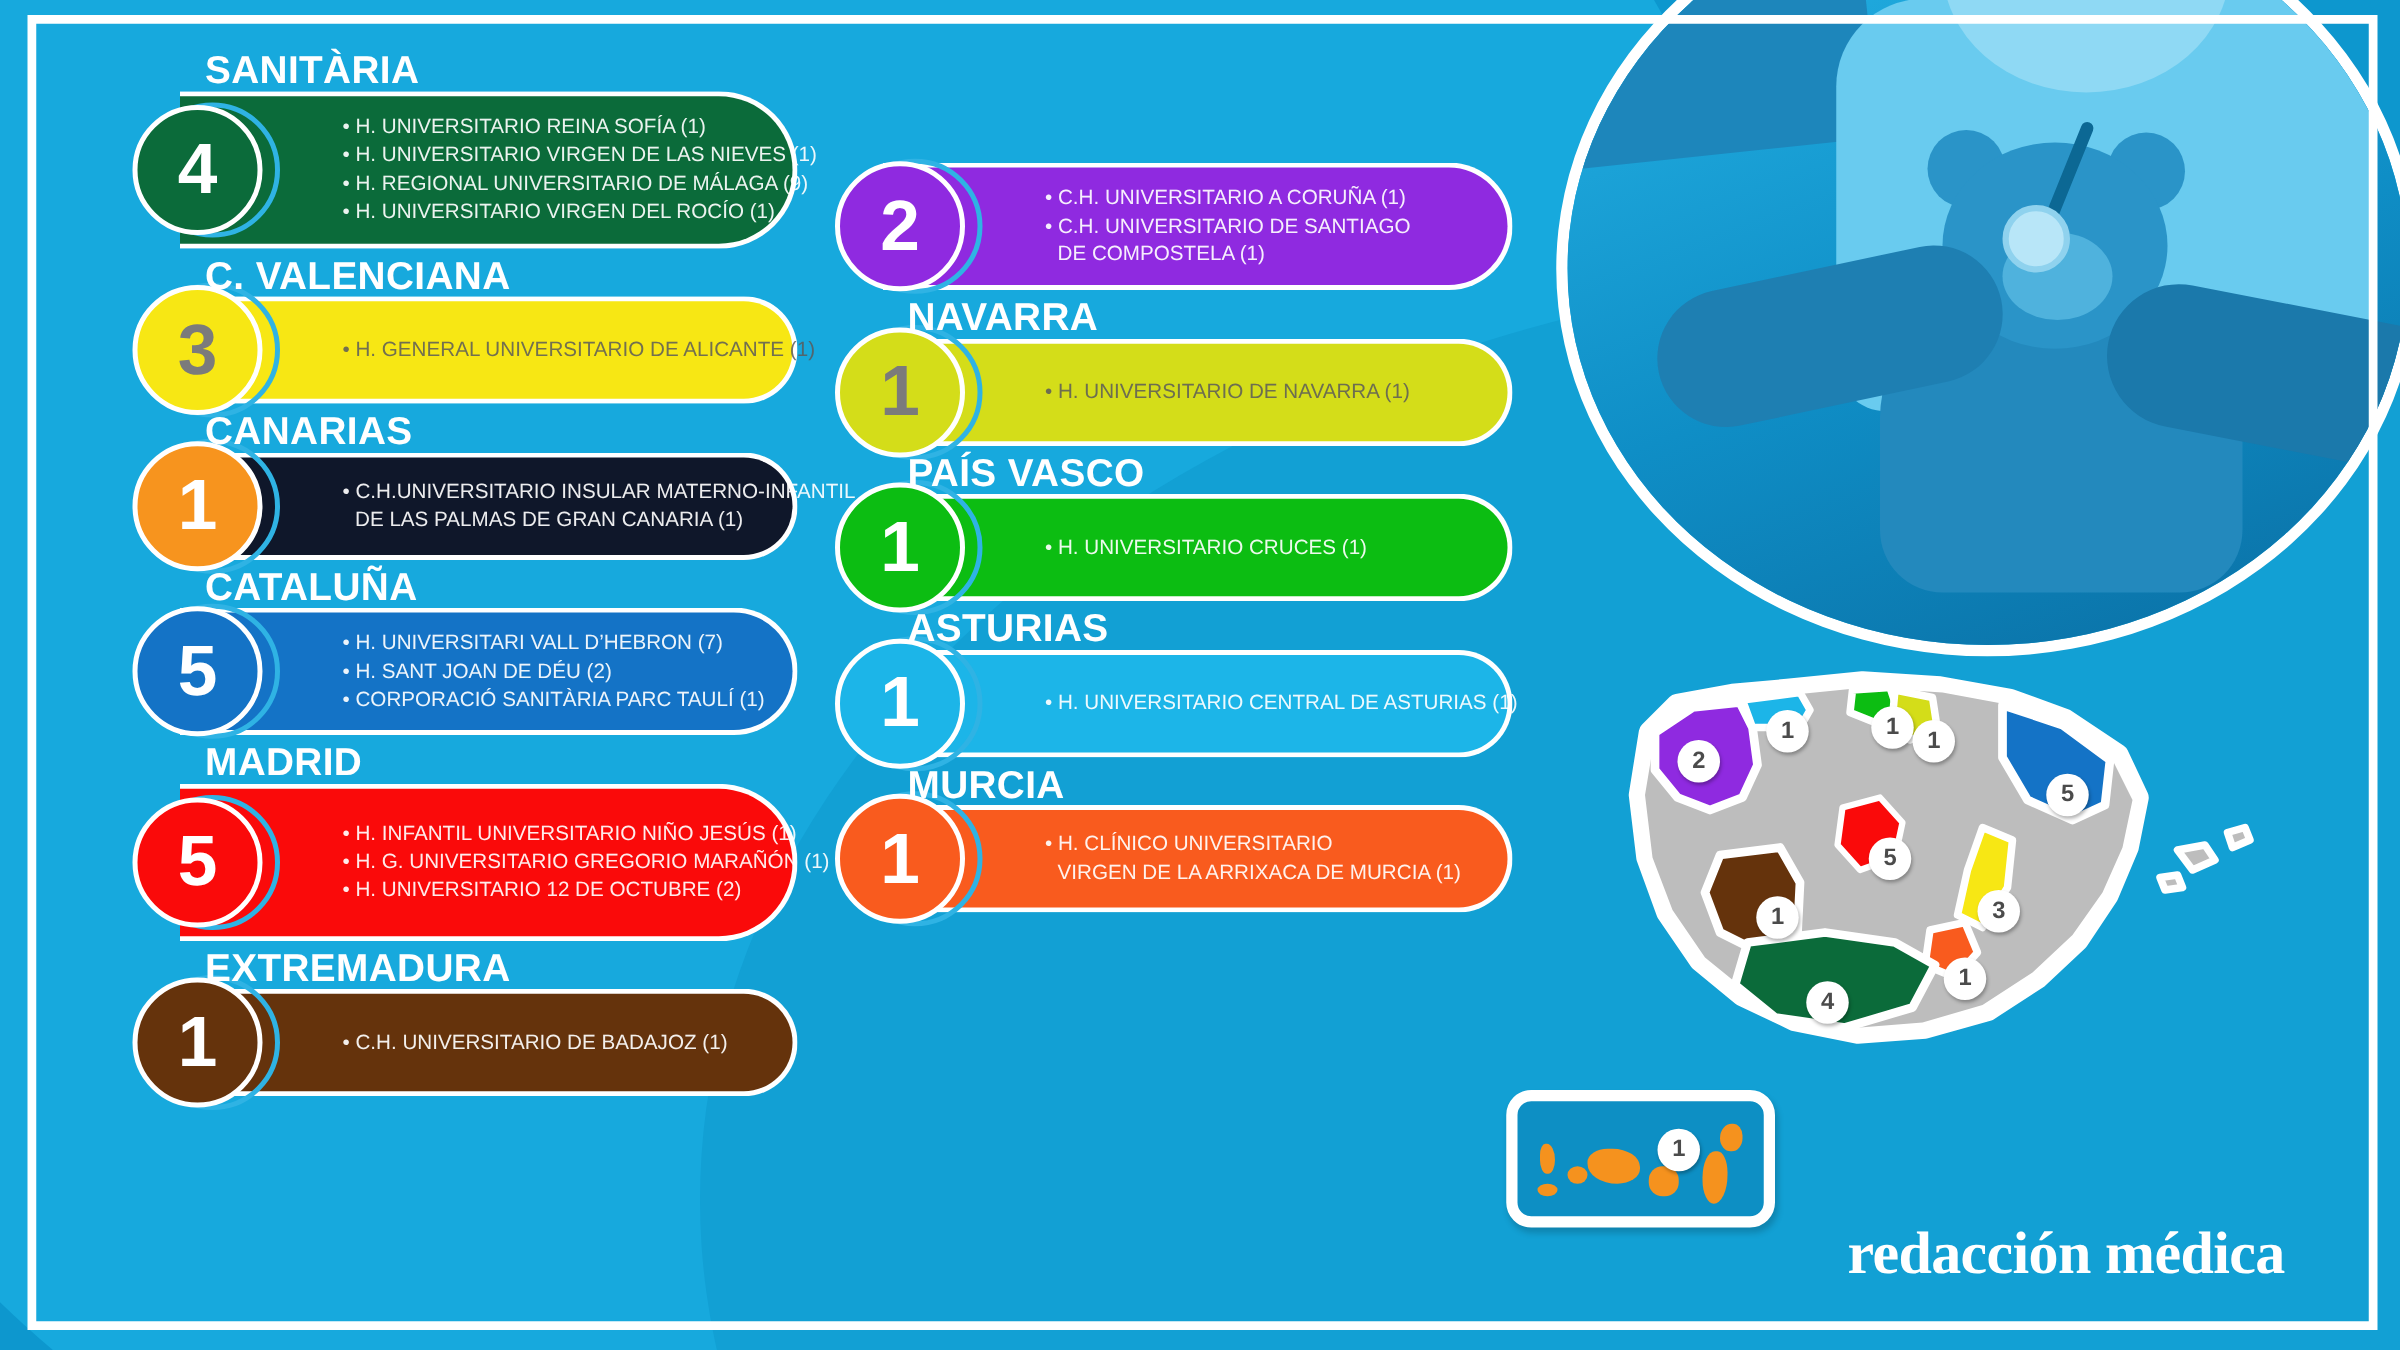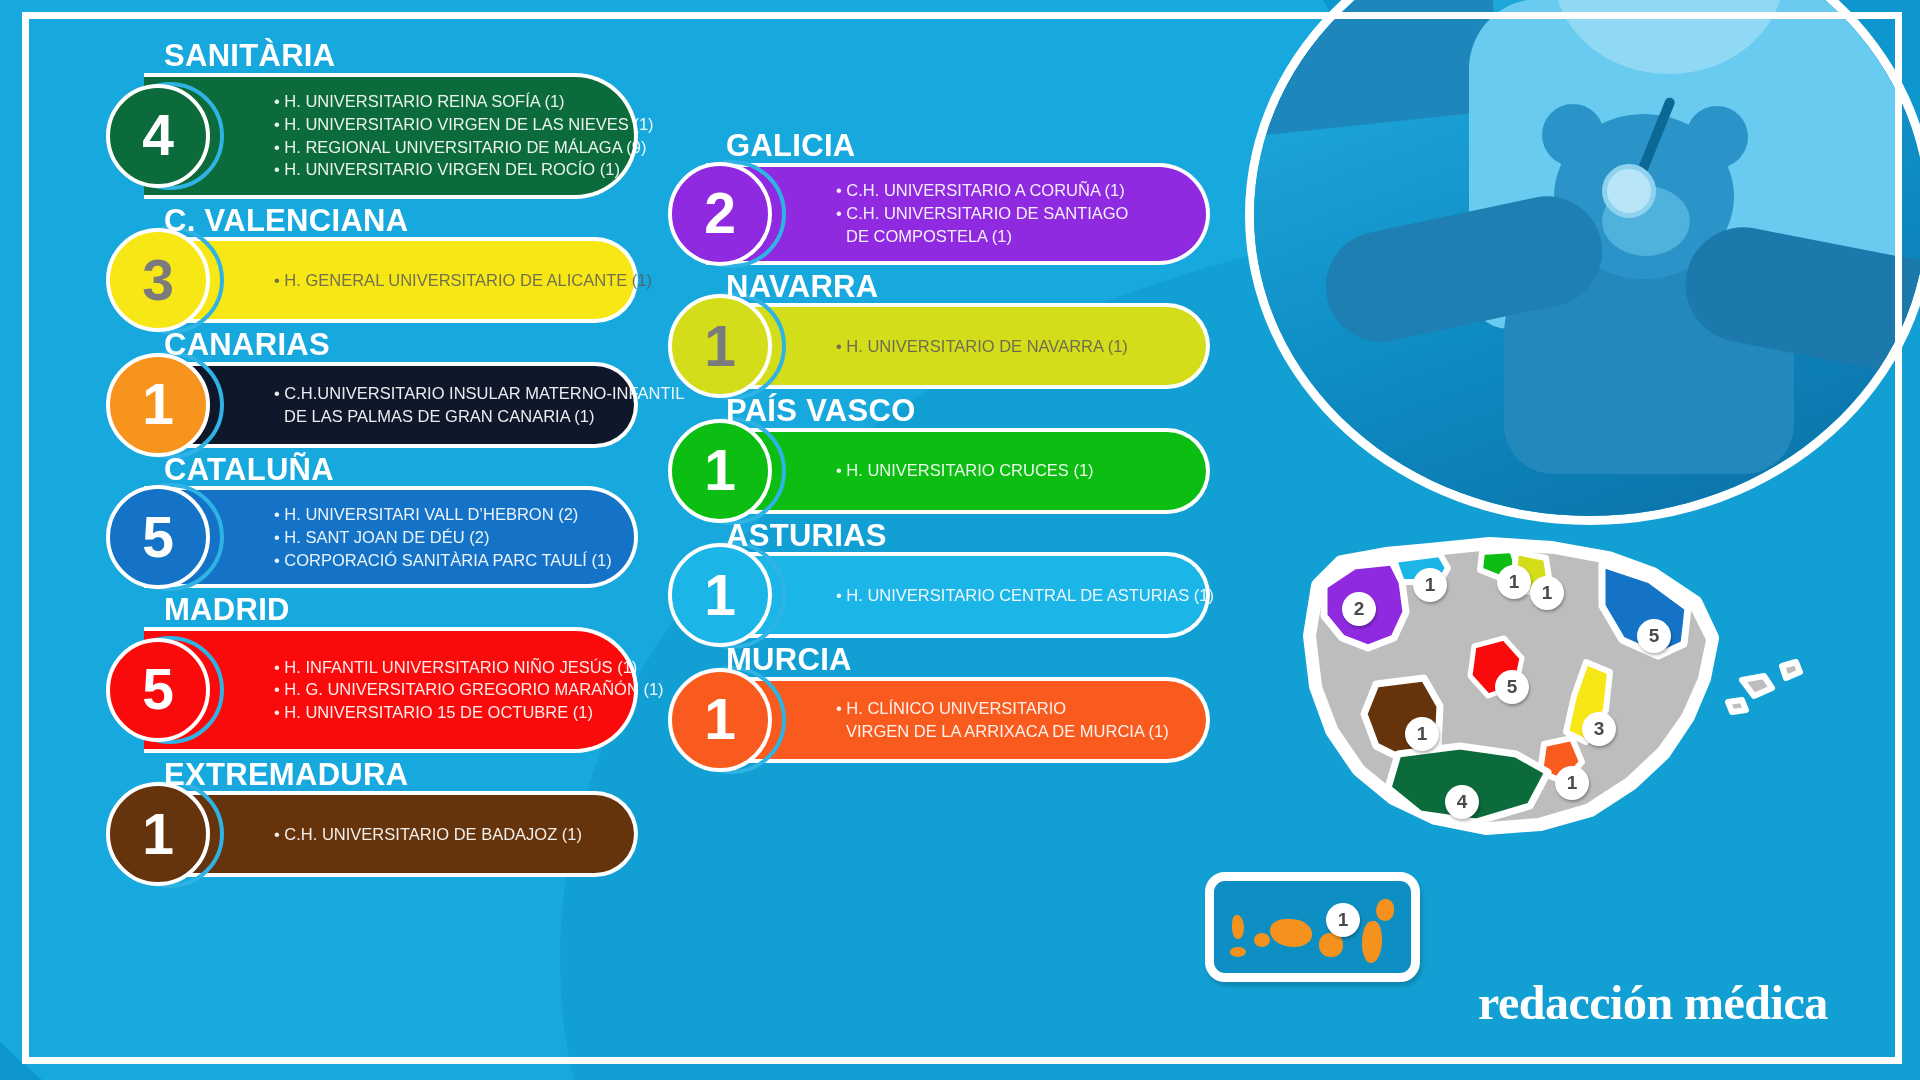--- a/index.html
+++ b/index.html
@@ -248,58 +248,57 @@
         </div>
         <div class="bubble" style="background: rgb(247, 148, 30); top: -9px;">1</div>
       </div>
     </div>
     <div class="region-row">
       <div class="region-title">CATALUÑA</div>
       <div class="bar-wrap" style="height: 102px;">
         <div class="bubble-ring" style="border-color: rgb(47, 179, 228); top: -3px;"></div>
         <div class="bar" style="background: rgb(20, 115, 198); border-radius: 0px 51px 51px 0px;">
           <div class="items">
-            <div class="item">• H. UNIVERSITARI VALL D’HEBRON (2)</div>
+            <div class="item">• H. UNIVERSITARI VALL D’HEBRON (7)</div>
             <div class="item">• H. SANT JOAN DE DÉU (2)</div>
             <div class="item">• CORPORACIÓ SANITÀRIA PARC TAULÍ (1)</div>
           </div>
         </div>
         <div class="bubble" style="background: rgb(20, 115, 198); top: -1px;">5</div>
       </div>
     </div>
     <div class="region-row">
       <div class="region-title">MADRID</div>
       <div class="bar-wrap" style="height: 126px;">
         <div class="bubble-ring" style="border-color: rgb(47, 179, 228); top: 9px;"></div>
         <div class="bar" style="background: rgb(250, 10, 10); border-radius: 0px 63px 63px 0px;">
           <div class="items">
             <div class="item">• H. INFANTIL UNIVERSITARIO NIÑO JESÚS (1)</div>
             <div class="item">• H. G. UNIVERSITARIO GREGORIO MARAÑÓN (1)</div>
-            <div class="item">• H. UNIVERSITARIO 15 DE OCTUBRE (1)</div>
+            <div class="item">• H. UNIVERSITARIO 12 DE OCTUBRE (2)</div>
           </div>
         </div>
         <div class="bubble" style="background: rgb(250, 10, 10); top: 11px;">5</div>
       </div>
     </div>
     <div class="region-row">
       <div class="region-title">EXTREMADURA</div>
       <div class="bar-wrap" style="height: 86px;">
         <div class="bubble-ring" style="border-color: rgb(47, 179, 228); top: -11px;"></div>
         <div class="bar" style="background: rgb(101, 51, 12); border-radius: 0px 43px 43px 0px;">
           <div class="items">
             <div class="item">• C.H. UNIVERSITARIO DE BADAJOZ (1)</div>
           </div>
         </div>
         <div class="bubble" style="background: rgb(101, 51, 12); top: -9px;">1</div>
       </div>
     </div>
   </div>
 <div class="col" id="col-right">
     <div class="region-row">
-      <div class="region-title">GALICIA</div>
       <div class="bar-wrap" style="height: 102px;">
         <div class="bubble-ring" style="border-color: rgb(47, 179, 228); top: -3px;"></div>
         <div class="bar" style="background: rgb(143, 42, 224); border-radius: 0px 51px 51px 0px;">
           <div class="items">
             <div class="item">• C.H. UNIVERSITARIO A CORUÑA (1)</div>
             <div class="item">• C.H. UNIVERSITARIO DE SANTIAGO</div>
             <div class="item" style="padding-left: 10px;">DE COMPOSTELA (1)</div>
           </div>
         </div>
         <div class="bubble" style="background: rgb(143, 42, 224); top: -1px;">2</div>

